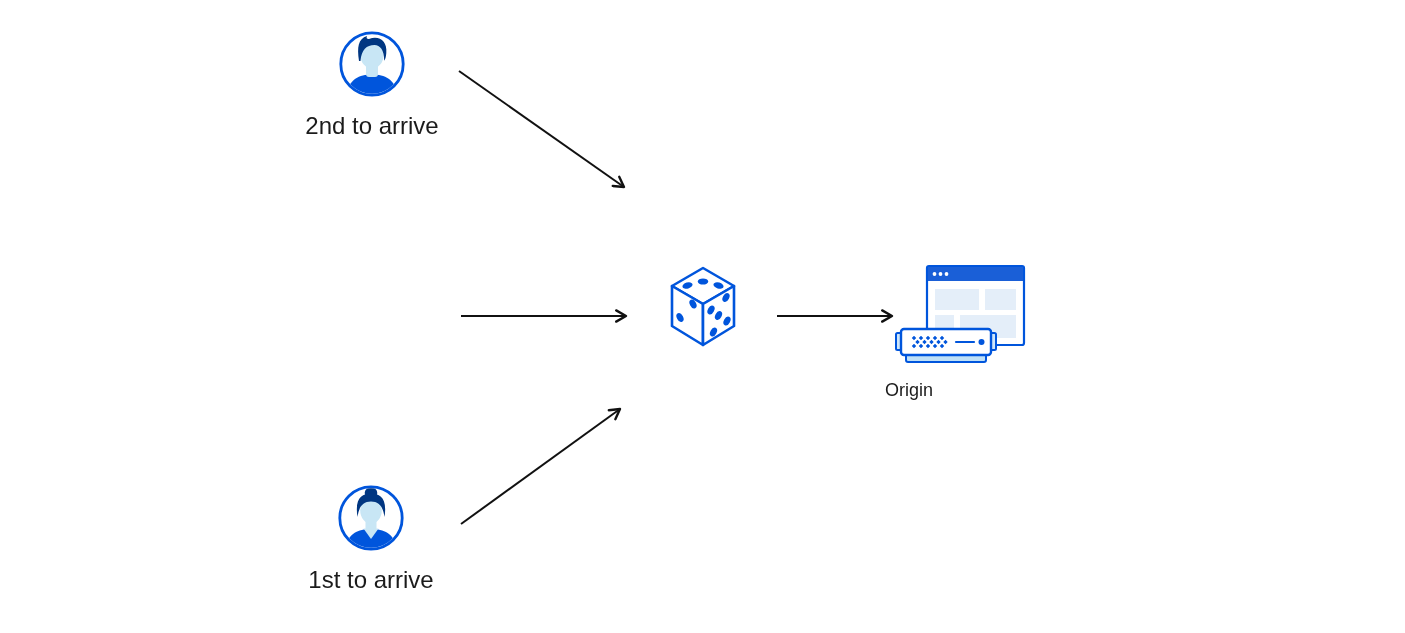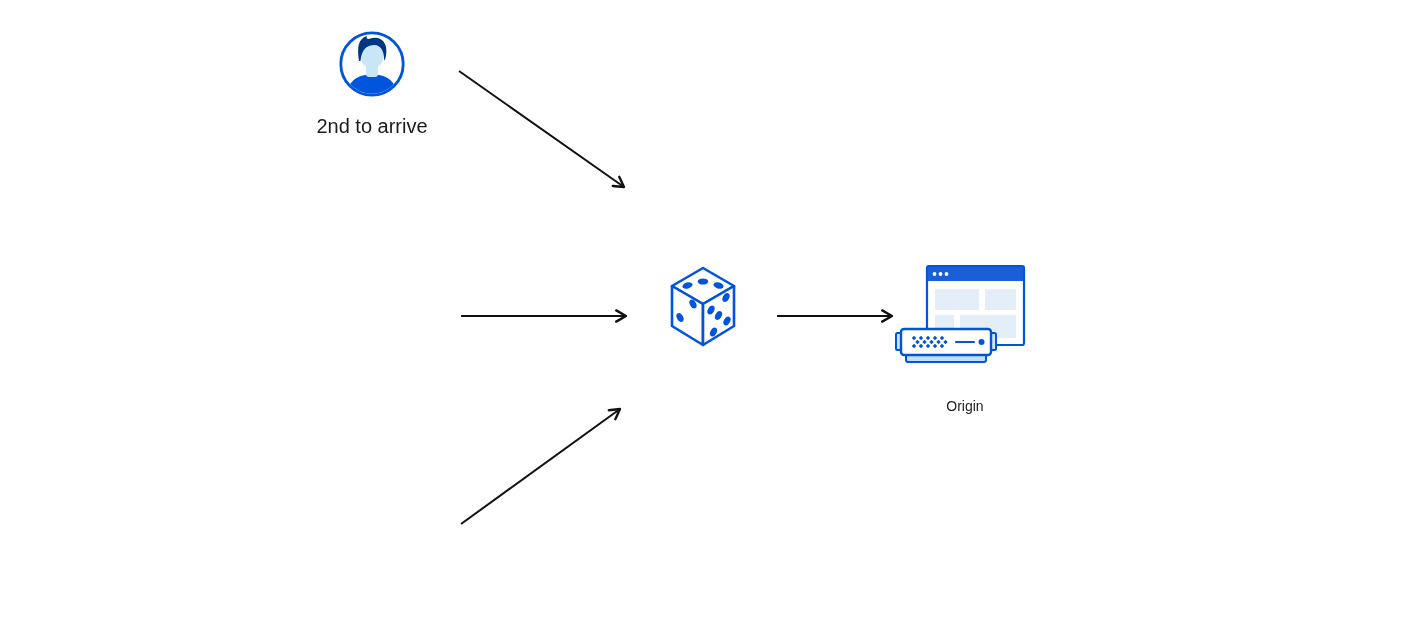--- a/index.html
+++ b/index.html
@@ -26,21 +26,21 @@
     display: flex;
     flex-direction: column;
     align-items: center;
   }
   .node .avatar {
     width: 66px;
     height: 66px;
   }
   .node-label {
     margin-top: 19px;
-    font-size: 20px;
+    font-size: 24px;
     line-height: 20px;
     color: #1b1b1b;
     white-space: nowrap;
     text-align: center;
   }
   .dice-wrap {
     position: absolute;
     left: 667px;
     top: 264px;
     width: 72px;
@@ -51,26 +51,25 @@
     left: 893px;
     top: 262px;
     width: 135px;
     height: 102px;
   }
   .origin-label {
     position: absolute;
     left: 885px;
     top: 379px;
     width: 160px;
-    font-size: 14px;
+    font-size: 18px;
     line-height: 22px;
     color: #1b1b1b;
-    text-align: center;
+    text-align: left;
     white-space: nowrap;
-    margin-top: 16px;
   }
 </style>
 </head>
 <body>
 
 <div class="canvas">
 
   <svg class="arrows-layer" viewBox="0 0 1405 633" xmlns="http://www.w3.org/2000/svg">
     <defs>
       <marker id="arrowhead" viewBox="0 0 10 10" refX="8" refY="5" markerWidth="7" markerHeight="7" orient="auto-start-reverse">
@@ -95,20 +94,39 @@
         <path d="M7,66 C9,49 19,43.5 33,43.5 C47,43.5 57,49 59,66 Z" fill="#0055dc"></path>
         <rect x="27" y="31" width="12" height="15" rx="3" fill="#c8e6f5"></rect>
         <ellipse cx="33" cy="24" rx="11.6" ry="13.6" fill="#c8e6f5"></ellipse>
         <path d="M20,30 C18,16 19,8 28,5 C27,7 28,8.2 30,8 C40,4 48.5,10 47.3,22 C47,26 46.2,28.5 45.2,29.7 C45.3,19 41,14 35.5,14 C27.5,14 22.5,18.5 21.5,30 Z" fill="#003681"></path>
       </g>
     </svg>
     <div class="node-label">2nd to arrive</div>
   </div>
 
 
+  <div class="node" style="left:291px; top:485px; width:160px;">
+    <svg class="avatar" viewBox="0 0 66 66" xmlns="http://www.w3.org/2000/svg">
+      <defs>
+          <clipPath id="clipC">
+            <circle cx="33" cy="33" r="29.8"></circle>
+          </clipPath>
+        </defs>
+      <circle cx="33" cy="33" r="31.2" fill="#ffffff" stroke="#0055dc" stroke-width="2.8"></circle>
+      <g clip-path="url(#clipC)">
+        <path d="M7,66 C9,49 19,44 33,44 C47,44 57,49 59,66 Z" fill="#0055dc"></path>
+        <path d="M25.5,43.5 L40.5,43.5 L33,54 Z" fill="#c8e6f5"></path>
+        <rect x="27.5" y="33" width="11" height="14" rx="2" fill="#c8e6f5"></rect>
+        <ellipse cx="33" cy="25.5" rx="10.8" ry="13" fill="#c8e6f5"></ellipse>
+        <ellipse cx="33" cy="8" rx="6.3" ry="5.6" fill="#003681"></ellipse>
+        <path d="M19.5,32 C16.5,13 24,8.5 33,8.5 C42,8.5 49.5,13 46.5,32 C45,22 41.5,16.5 33,16.5 C24.5,16.5 21,22 19.5,32 Z" fill="#003681"></path>
+      </g>
+    </svg>
+    <div class="node-label">1st to arrive</div>
+  </div>
 
   <div class="dice-wrap">
     <svg width="72" height="86" viewBox="0 0 72 86" xmlns="http://www.w3.org/2000/svg">
       <g fill="#ffffff" stroke="#0055dc" stroke-width="2.6" stroke-linejoin="round">
         <path d="M36,4 L67,22 L36,40 L5,22 Z"></path>
         <path d="M5,22 L36,40 L36,81 L5,62 Z"></path>
         <path d="M67,22 L36,40 L36,81 L67,62 Z"></path>
       </g>
       <g fill="#0055dc">
         <ellipse cx="20.5" cy="21.5" rx="5.2" ry="3.1" transform="rotate(-16 20.5 21.5)"></ellipse>

